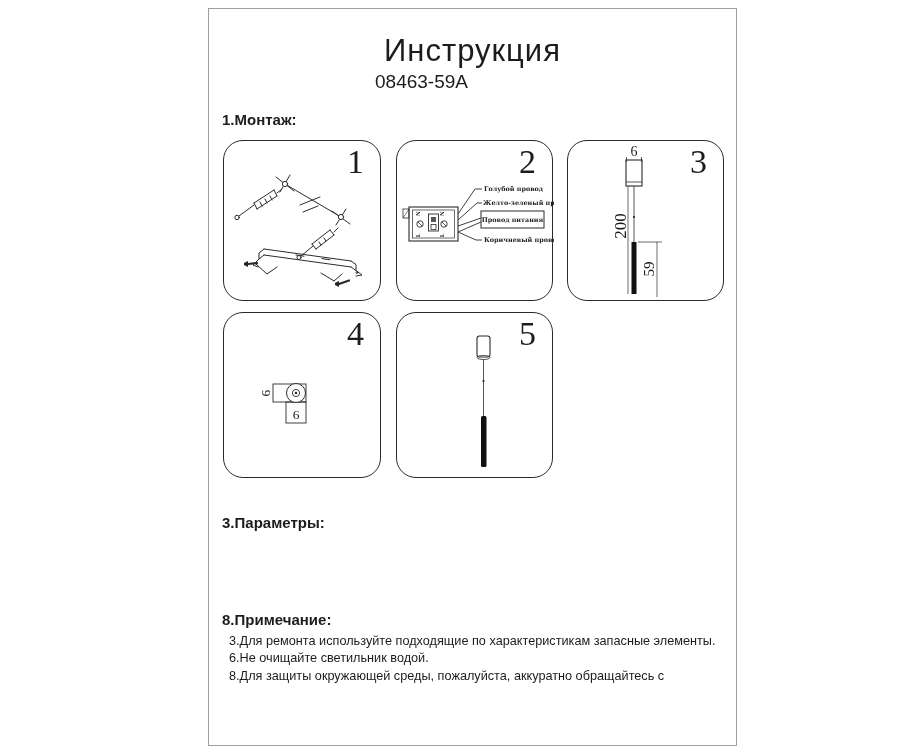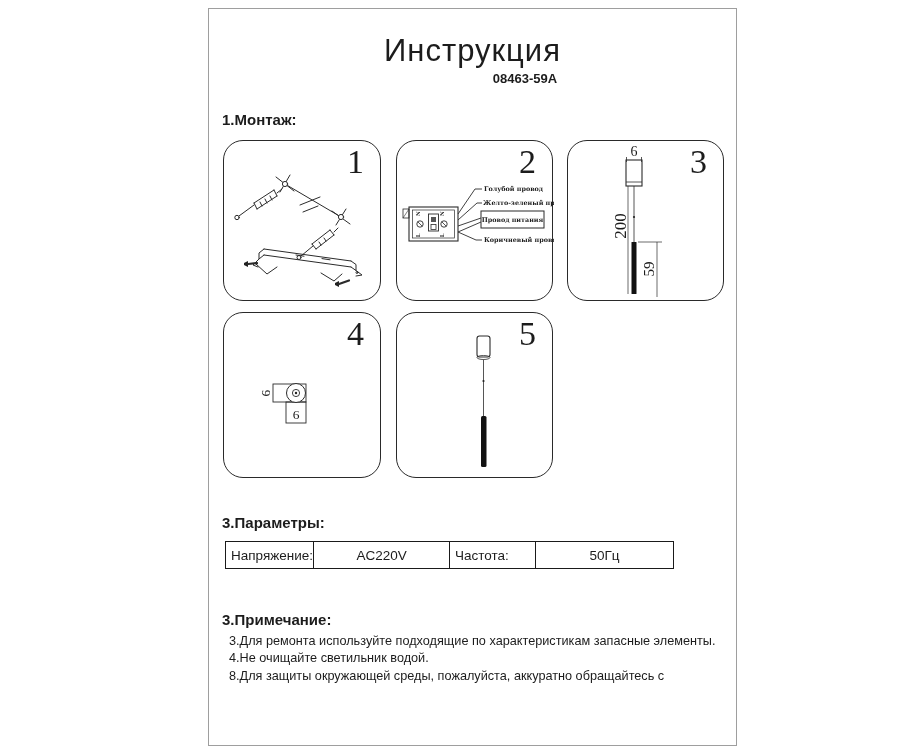--- a/index.html
+++ b/index.html
@@ -11,22 +11,22 @@
   }
   .page {
     position:absolute; left:184px; top:8px; width:529px; height:738px;
     background:#fff; border:1px solid #9e9e9e; box-sizing:border-box;margin-left:24px;
   }
   .title {
     position:absolute; top:24px; left:0; width:100%; text-align:center;
     font-size:31px; letter-spacing:1px; font-weight:400;
   }
   .model {
-    position:absolute; top:62px; left:166px; width:300px; text-align:center;
-    font-size:13px; font-weight:700;
+    position:absolute; top:62px; left:166px; width:300px; text-align:left;
+    font-size:19px; font-weight:400;
   }
   .sec-heading { position:absolute; left:13px; font-size:15px; font-weight:700; }
   .sec1 { top:102px; }
   .sec2 { top:505px; }
   .sec3 { top:602px; }
   .panel {
     position:absolute; box-sizing:border-box;
     border:1.6px solid #2a2a2a; border-radius:20px; background:#fff;
   }
   .p1 { left:14px;  top:131px; width:158px; height:161px; }
@@ -219,30 +219,24 @@
         <circle cx="86.5" cy="68" r="1.1" fill="#222" stroke="none"></circle>
         <rect x="84" y="103" width="5.5" height="51" rx="1.5" fill="#111" stroke="none"></rect>
       </g>
     </svg>
   </div>
 
   <div class="sec-heading sec2">3.Параметры:</div>
 
   <table class="params-table">
     <tbody>
-        <tr>
-      <td class="td-label">Напряжение:</td>
-      <td class="td-value-a">AC220V</td>
-      <td class="td-label-b">Частота:</td>
-      <td class="td-value-b">50Гц</td>
-    </tr>
   </tbody>
     </table>
 
-  <div class="sec-heading sec3">3.Примечание:</div>
+  <div class="sec-heading sec3">8.Примечание:</div>
 
   <div class="notes-list">
     <div class="note-line">3.Для ремонта используйте подходящие по характеристикам запасные элементы.</div>
-    <div class="note-line">4.Не очищайте светильник водой.</div>
+    <div class="note-line">6.Не очищайте светильник водой.</div>
     <div class="note-line">8.Для защиты окружающей среды, пожалуйста, аккуратно обращайтесь с</div>
   </div>
 
 </div>
 
 </body></html>

